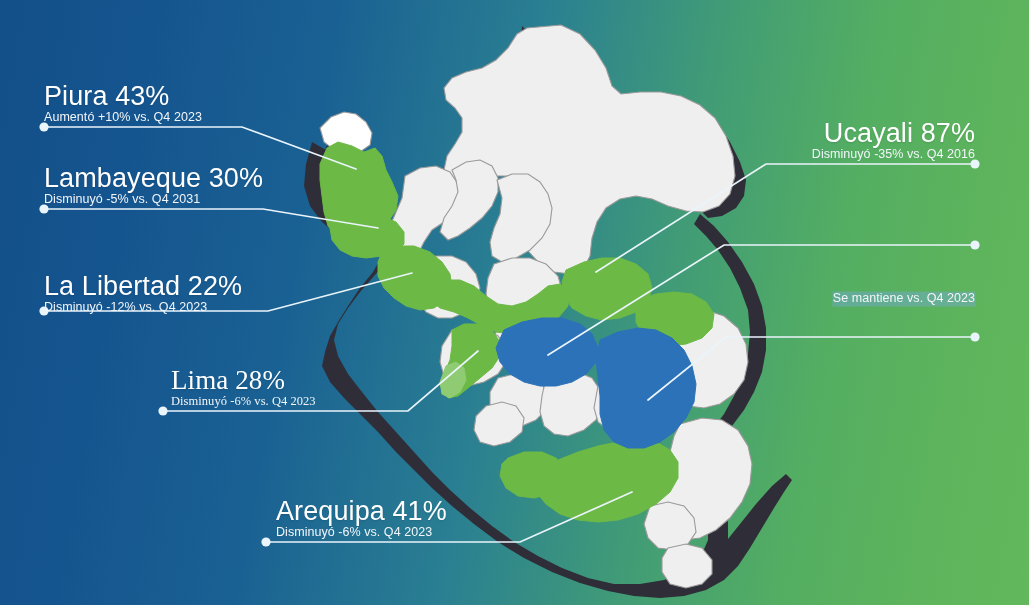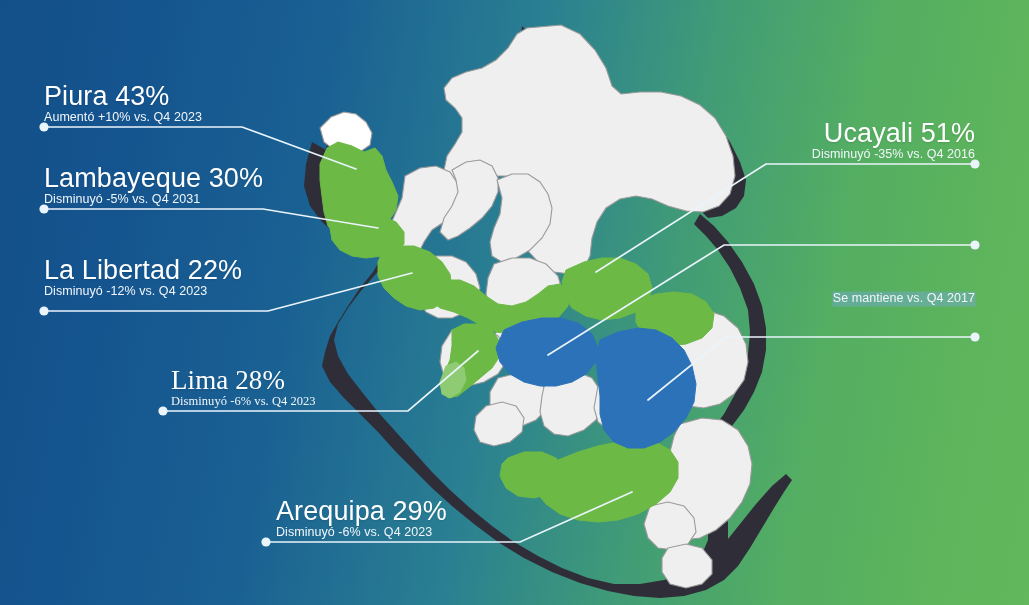--- a/index.html
+++ b/index.html
@@ -307,38 +307,38 @@
   <div class="callout left" style="left:44px; top:82px;">
     <span class="title">Piura 43%</span>
     <span class="sub">Aumentó +10% vs. Q4 2023</span>
   </div>
 
   <div class="callout left" style="left:44px; top:164px;">
     <span class="title">Lambayeque 30%</span>
     <span class="sub">Disminuyó -5% vs. Q4 2031</span>
   </div>
 
-  <div class="callout left" style="left:44px; top:256px;">
+  <div class="callout left" style="left:44px; top:272px;">
     <span class="title">La Libertad 22%</span>
     <span class="sub">Disminuyó -12% vs. Q4 2023</span>
   </div>
 
   <div class="callout left" style="left:171px; top:366px;font-family:Liberation Serif, serif;">
     <span class="title">Lima 28%</span>
     <span class="sub">Disminuyó -6% vs. Q4 2023</span>
   </div>
 
   <div class="callout left" style="left:276px; top:497px;">
-    <span class="title">Arequipa 29%</span>
+    <span class="title">Arequipa 41%</span>
     <span class="sub">Disminuyó -6% vs. Q4 2023</span>
   </div>
 
   <div class="callout right" style="right:54px; top:119px;">
-    <span class="title">Ucayali 51%</span>
+    <span class="title">Ucayali 87%</span>
     <span class="sub">Disminuyó -35% vs. Q4 2016</span>
   </div>
 
 
   <div class="callout right sel" style="right:54px; top:292px;">
-    <span class="sub">Se mantiene vs. Q4 2017</span>
+    <span class="sub">Se mantiene vs. Q4 2023</span>
   </div>
 
 </div>
 
 </body></html>

